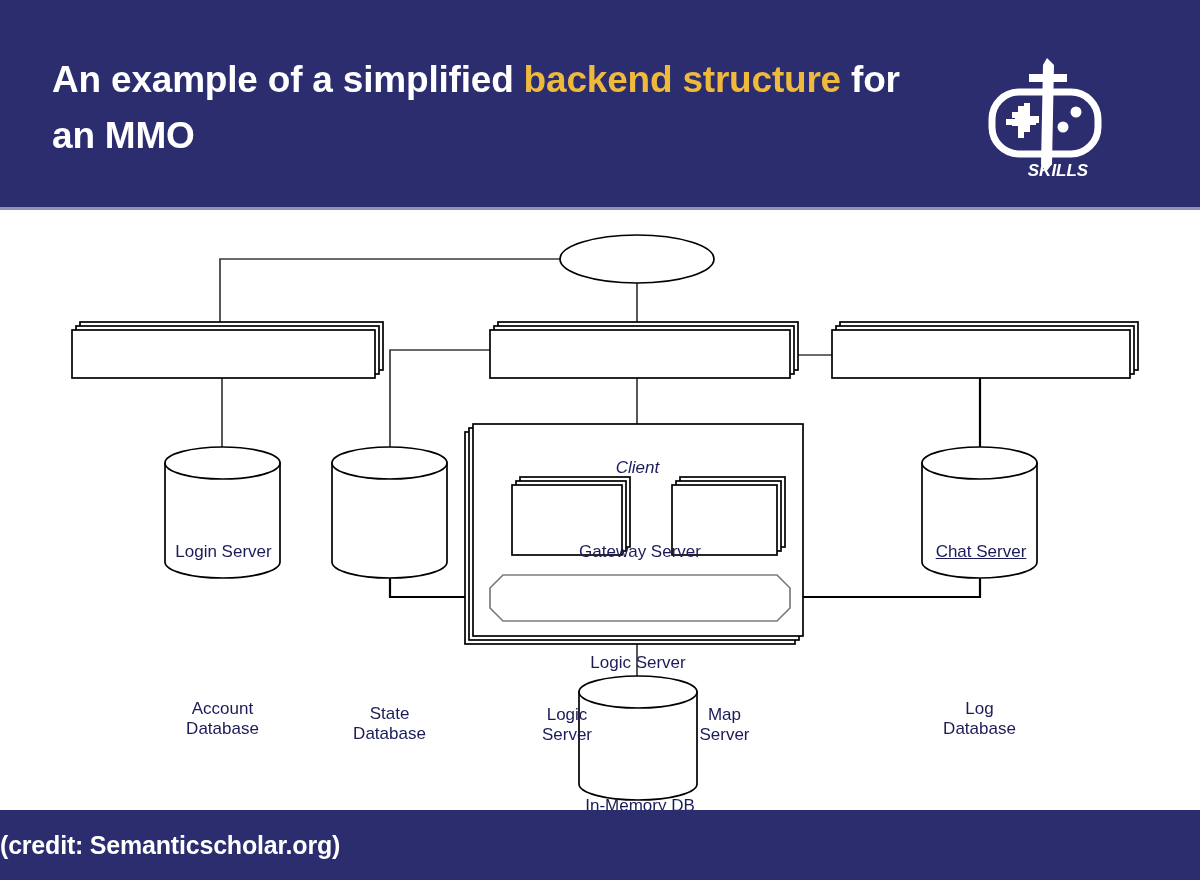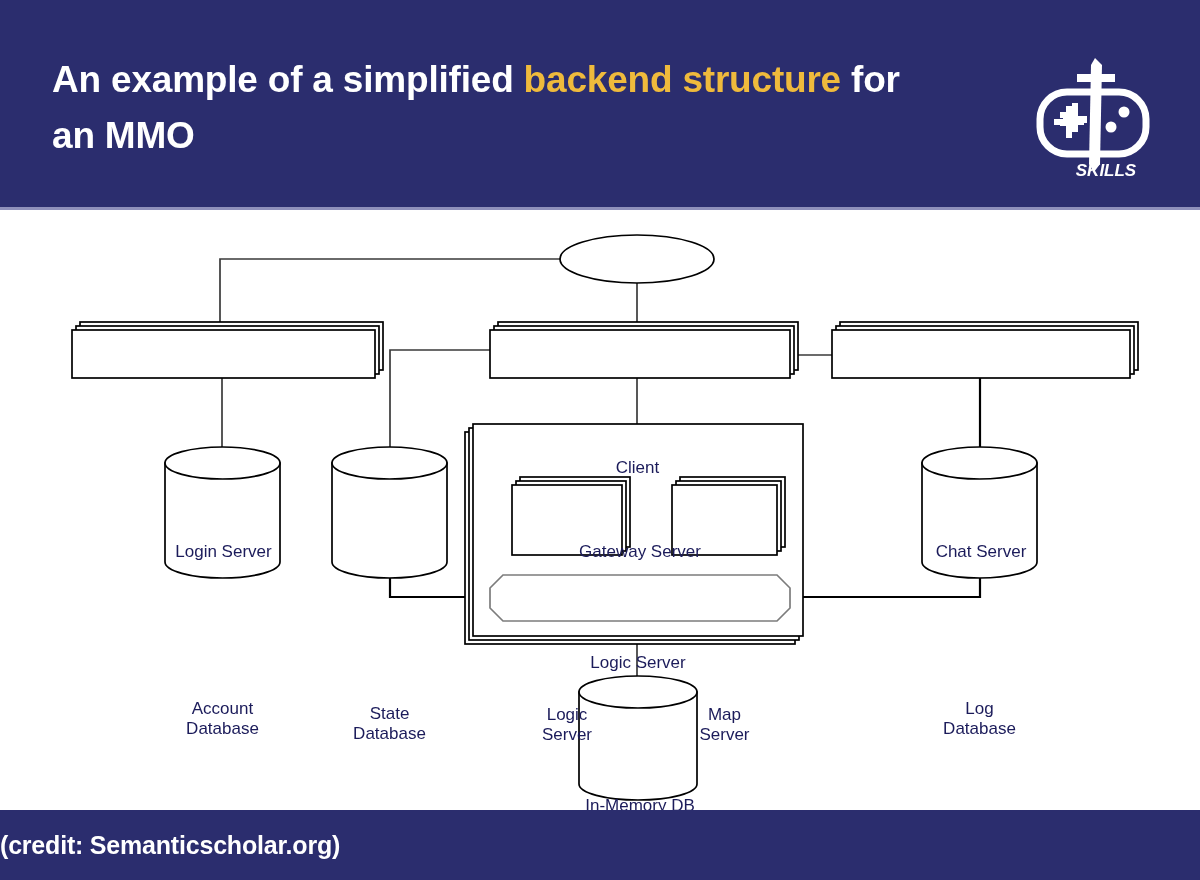--- a/index.html
+++ b/index.html
@@ -46,21 +46,21 @@
     font-weight: bold;
     line-height: 1.52;
     color: #ffffff;
     letter-spacing: -0.2px;
   }
   .hl-gold { color: #efba3c; }
 
   
   .logo {
     position: absolute;
-    left: 1032px;
+    left: 984px;
     top: 52px;
     width: 130px;
     height: 130px;
   }
 
   
   .canvas {
     position: absolute;
     left: 0; top: 210px;
     width: 1200px;
@@ -233,27 +233,27 @@
         <path class="shp" d="M922 253 L922 352 A57.5 16 0 0 0 1037 352 L1037 253 Z"></path>
         <ellipse class="shp" cx="979.5" cy="253" rx="57.5" ry="16"></ellipse>
       </g>
 
       <g>
         <path class="shp" d="M579 482 L579 574 A59 16 0 0 0 697 574 L697 482 Z"></path>
         <ellipse class="shp" cx="638" cy="482" rx="59" ry="16"></ellipse>
       </g>
     </svg>
 
-    <div class="node-label" style="left:560px; top:248px; width:155px;">Client</div>
+    <div class="node-label" style="left:560px; top:248px; width:155px;font-style:italic;">Client</div>
 
     <div class="node-label" style="left:72px; top:332px; width:303px;">Login Server</div>
 
     <div class="node-label" style="left:490px; top:332px; width:300px;">Gateway Server</div>
 
-    <div class="node-label" style="left:832px; top:332px; width:298px;">Chat Server</div>
+    <div class="node-label" style="left:832px; top:332px; width:298px;text-decoration:underline;">Chat Server</div>
 
     <div class="node-label" style="left:165px; top:489px; width:115px;text-align:center;">Account
 Database</div>
 
     <div class="node-label" style="left:332px; top:494px; width:115px;">State
 Database</div>
 
     <div class="node-label" style="left:922px; top:489px; width:115px;">Log
 Database</div>
 

